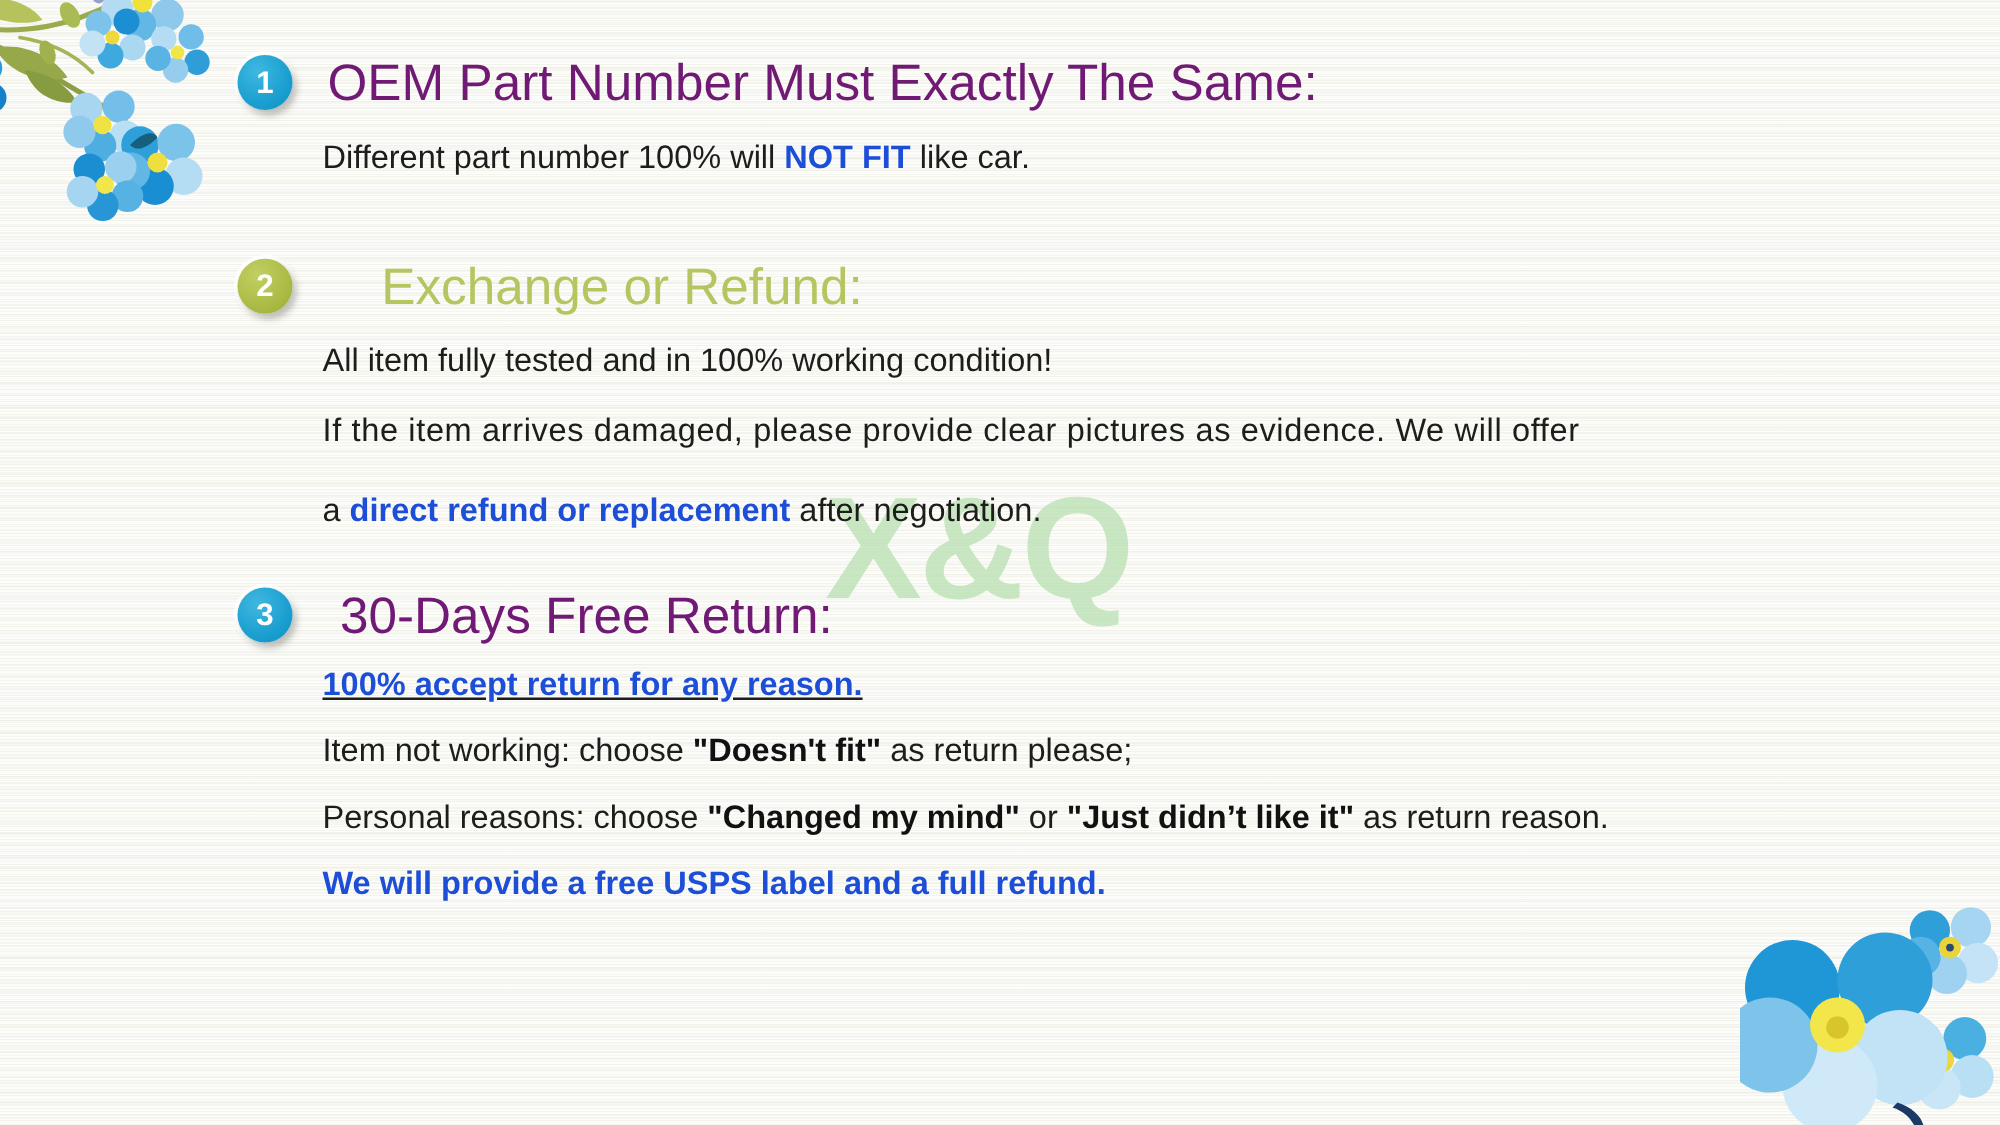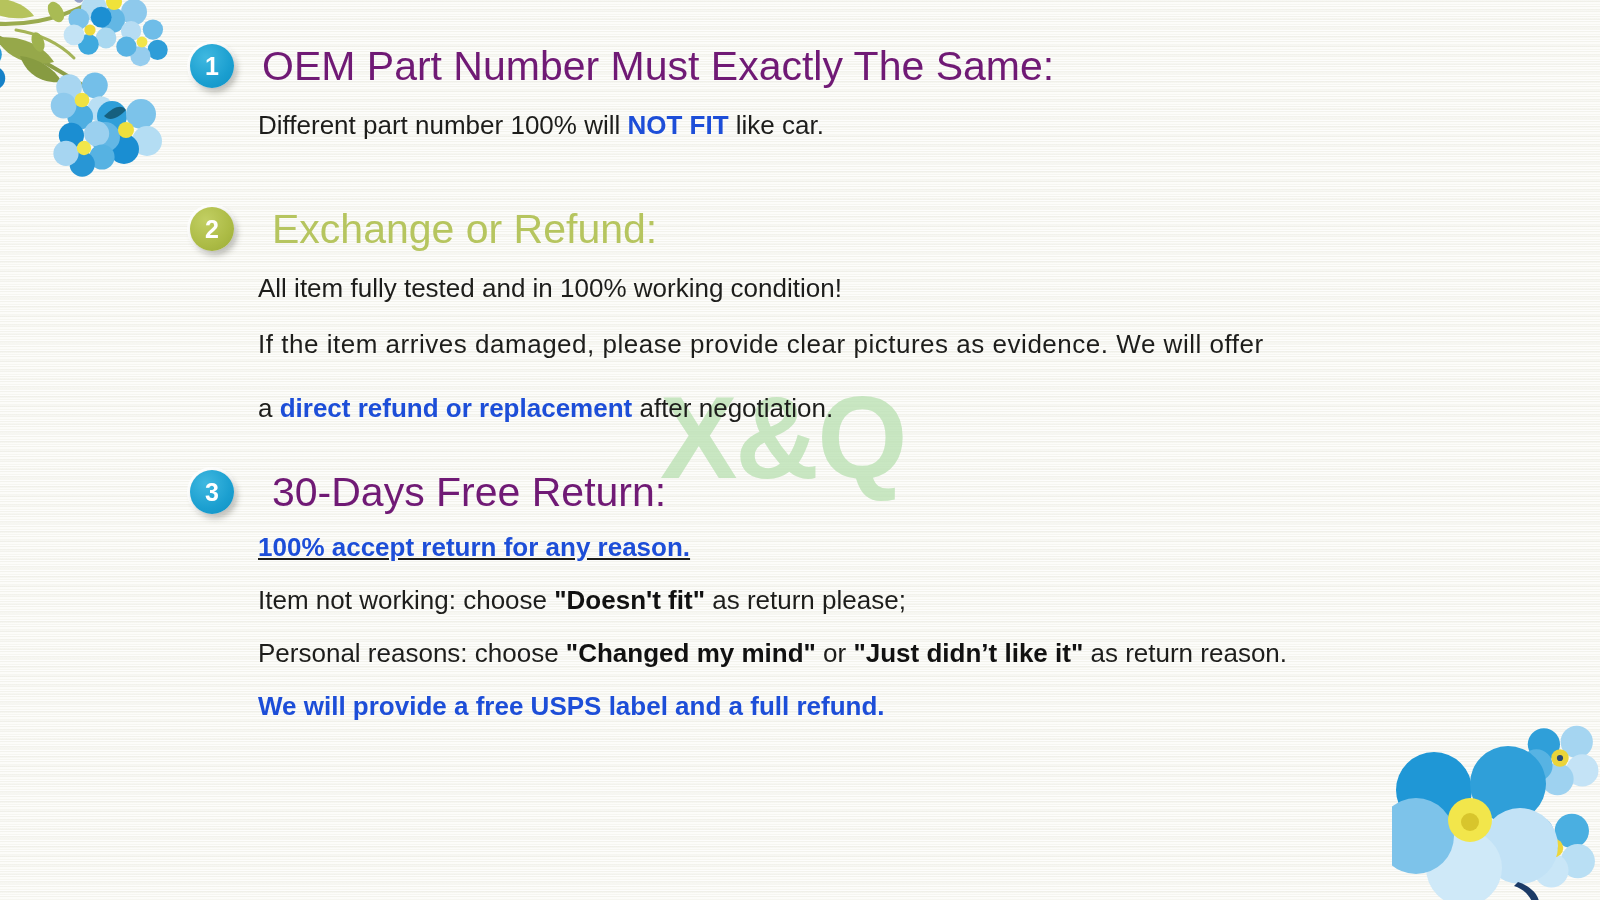--- a/index.html
+++ b/index.html
@@ -105,21 +105,21 @@
 
   .heading {
     position: absolute;
     left: 72px;
     top: -6px;
     white-space: nowrap;
     font-size: 41px;
     line-height: 56px;
   }
   .h-blue  { color: #701a75; }
-  .h-green { color: #b6c55f; }
+  .h-green { color: #b6c55f; margin-left: 33px; }
 
   .body-line {
     position: absolute;
     left: 68px;
     white-space: nowrap;
     font-size: 26px;
     color: #1d1d1b;
     line-height: 34px;
   }
   .red       { color: #1d4ed8; font-weight: bold; }

